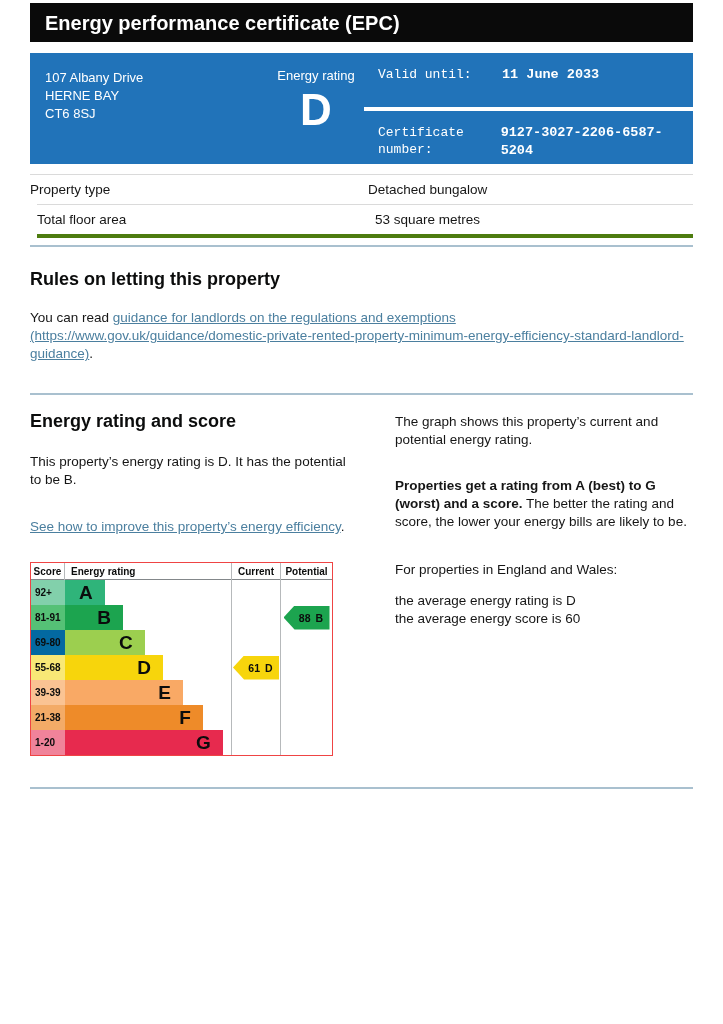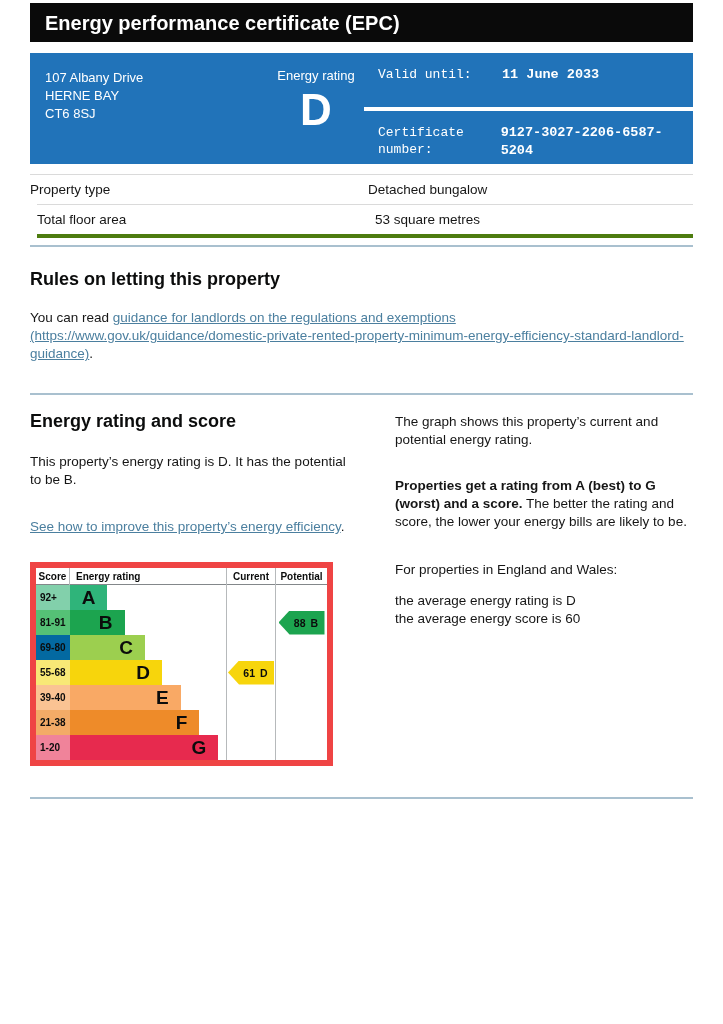--- a/index.html
+++ b/index.html
@@ -53,21 +53,21 @@
   .left-col { width: 330px; }
   .right-col { flex: 1; padding-top: 3px; }
   .left-col .intro { margin: 21px 0 0 0; }
   .left-col .improve { margin: 29px 0 0 0; }
   .right-col p { margin: 0; }
   .right-col .p2 { margin-top: 28px; }
   .right-col .p3 { margin-top: 30px; }
   .right-col .p4 { margin-top: 13px; }
 
   
-  #epc-chart { margin-top: 26px; width: 303px; border: 6px solid #ef4444; background: #fff; }
+  #epc-chart { margin-top: 26px; width: 303px; border: 1px solid #ef4444; background: #fff; }
   .chart-row { display: grid; grid-template-columns: 34px 1fr 49px 52px; height: 25px; }
   .chart-row.chart-head { height: 17px; border-bottom: 1px solid #83878a; font-size: 10px; font-weight: bold; color: #0b0c0c; }
   .cell { display: flex; align-items: center; overflow: visible; }
   .c-score { padding-left: 4px; font-size: 10px; font-weight: bold; color: #0b0c0c; }
   .chart-head .c-score { justify-content: center; padding-left: 0; border-right: 1px solid #b6b9bb; }
   .chart-head .c-rating { padding-left: 6px; }
   .c-current, .c-potential { border-left: 1px solid #b6b9bb; justify-content: center; }
   .chart-head .c-current, .chart-head .c-potential { justify-content: center; }
   .c-rating { padding: 0; }
   .band-bar { height: 100%; display: flex; align-items: center; justify-content: flex-end; padding-right: 12px; }
@@ -186,21 +186,21 @@
             </div>
             <div class="cell c-current">
               <div class="arrow" style="background: rgb(247, 213, 12);">
                 <div class="arrow-score">61</div>
                 <div class="arrow-band">D</div>
               </div>
             </div>
             <div class="cell c-potential"></div>
           </div>
           <div class="chart-row">
-            <div class="cell c-score" style="background: rgb(250, 195, 147);">39-40</div>
+            <div class="cell c-score" style="background: rgb(250, 195, 147);">39-39</div>
             <div class="cell c-rating">
               <div class="band-bar" style="width: 71%; background: rgb(249, 169, 101);">
                 <div class="band-letter">E</div>
               </div>
             </div>
             <div class="cell c-current"></div>
             <div class="cell c-potential"></div>
           </div>
           <div class="chart-row">
             <div class="cell c-score" style="background: rgb(243, 171, 103);">21-38</div>

